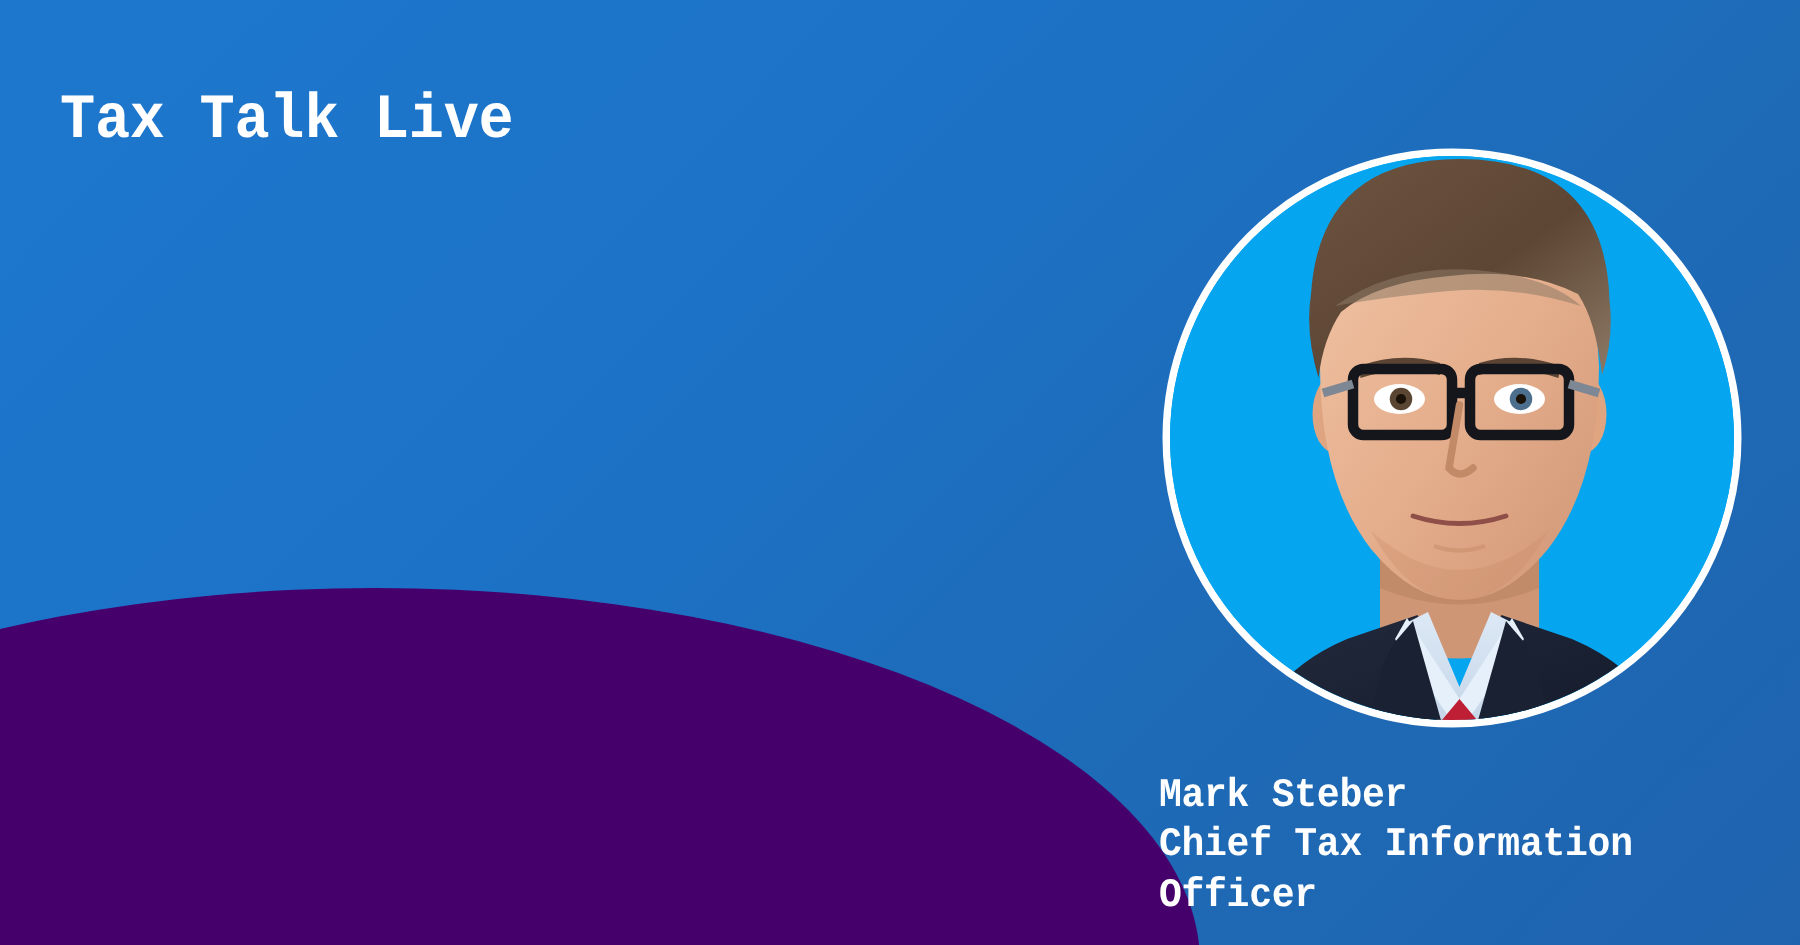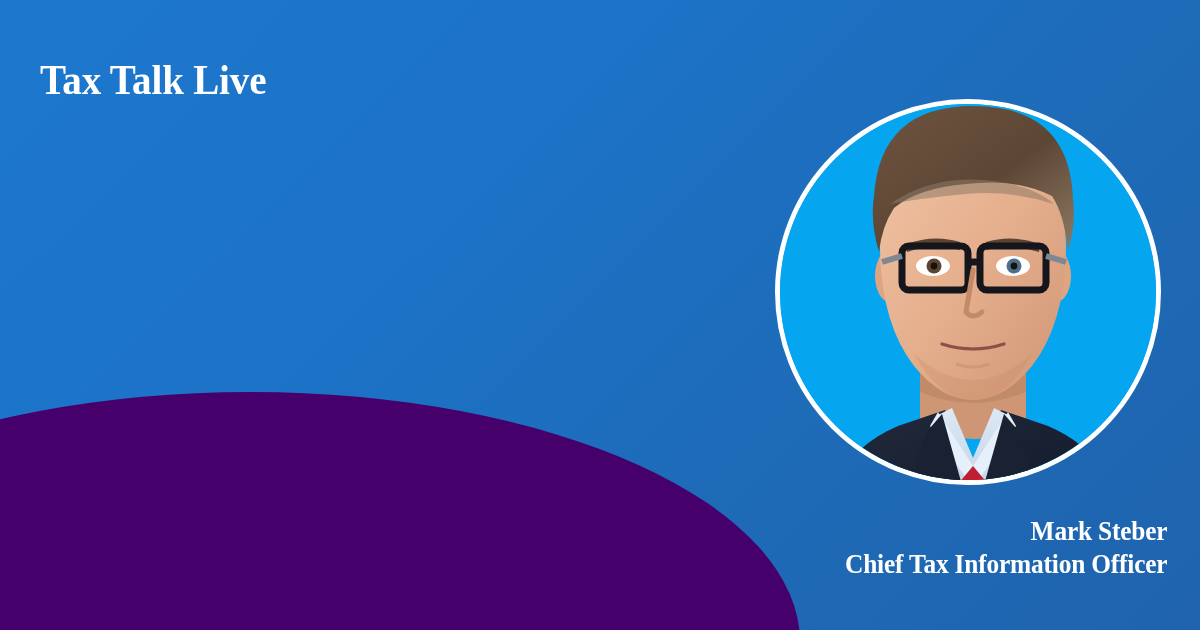--- a/index.html
+++ b/index.html
@@ -6,21 +6,21 @@
     margin: 0;
     padding: 0;
     background: #ffffff;
   }
 
   #banner {
     position: relative;
     width: 1200px;
     height: 630px;
     overflow: hidden;
-    font-family: Liberation Serif, serif;
+    font-family: Liberation Mono, monospace;
     background: linear-gradient(135deg, #1d78cd 0%, #1c72c6 38%, #1e6ab6 70%, #1f63ae 100%);
   }
 
   
   .purple-blob {
     position: absolute;
     left: -300px;
     top: 392px;
     width: 1100px;
     height: 500px;
@@ -141,21 +141,21 @@
   .portrait-clip {
     position: absolute;
     inset: 0;
   }
 
   .name-block {
     position: absolute;
     left: 760px;
     top: 515px;
     width: 420px;
-    text-align: right;
+    text-align: left;
   }
 
   .speaker-name {
     display: block;
     color: #ffffff;
     font-size: 27px;
     font-weight: 700;
     line-height: 1.24;
     letter-spacing: -0.2px;
     transform: scaleX(0.94);

